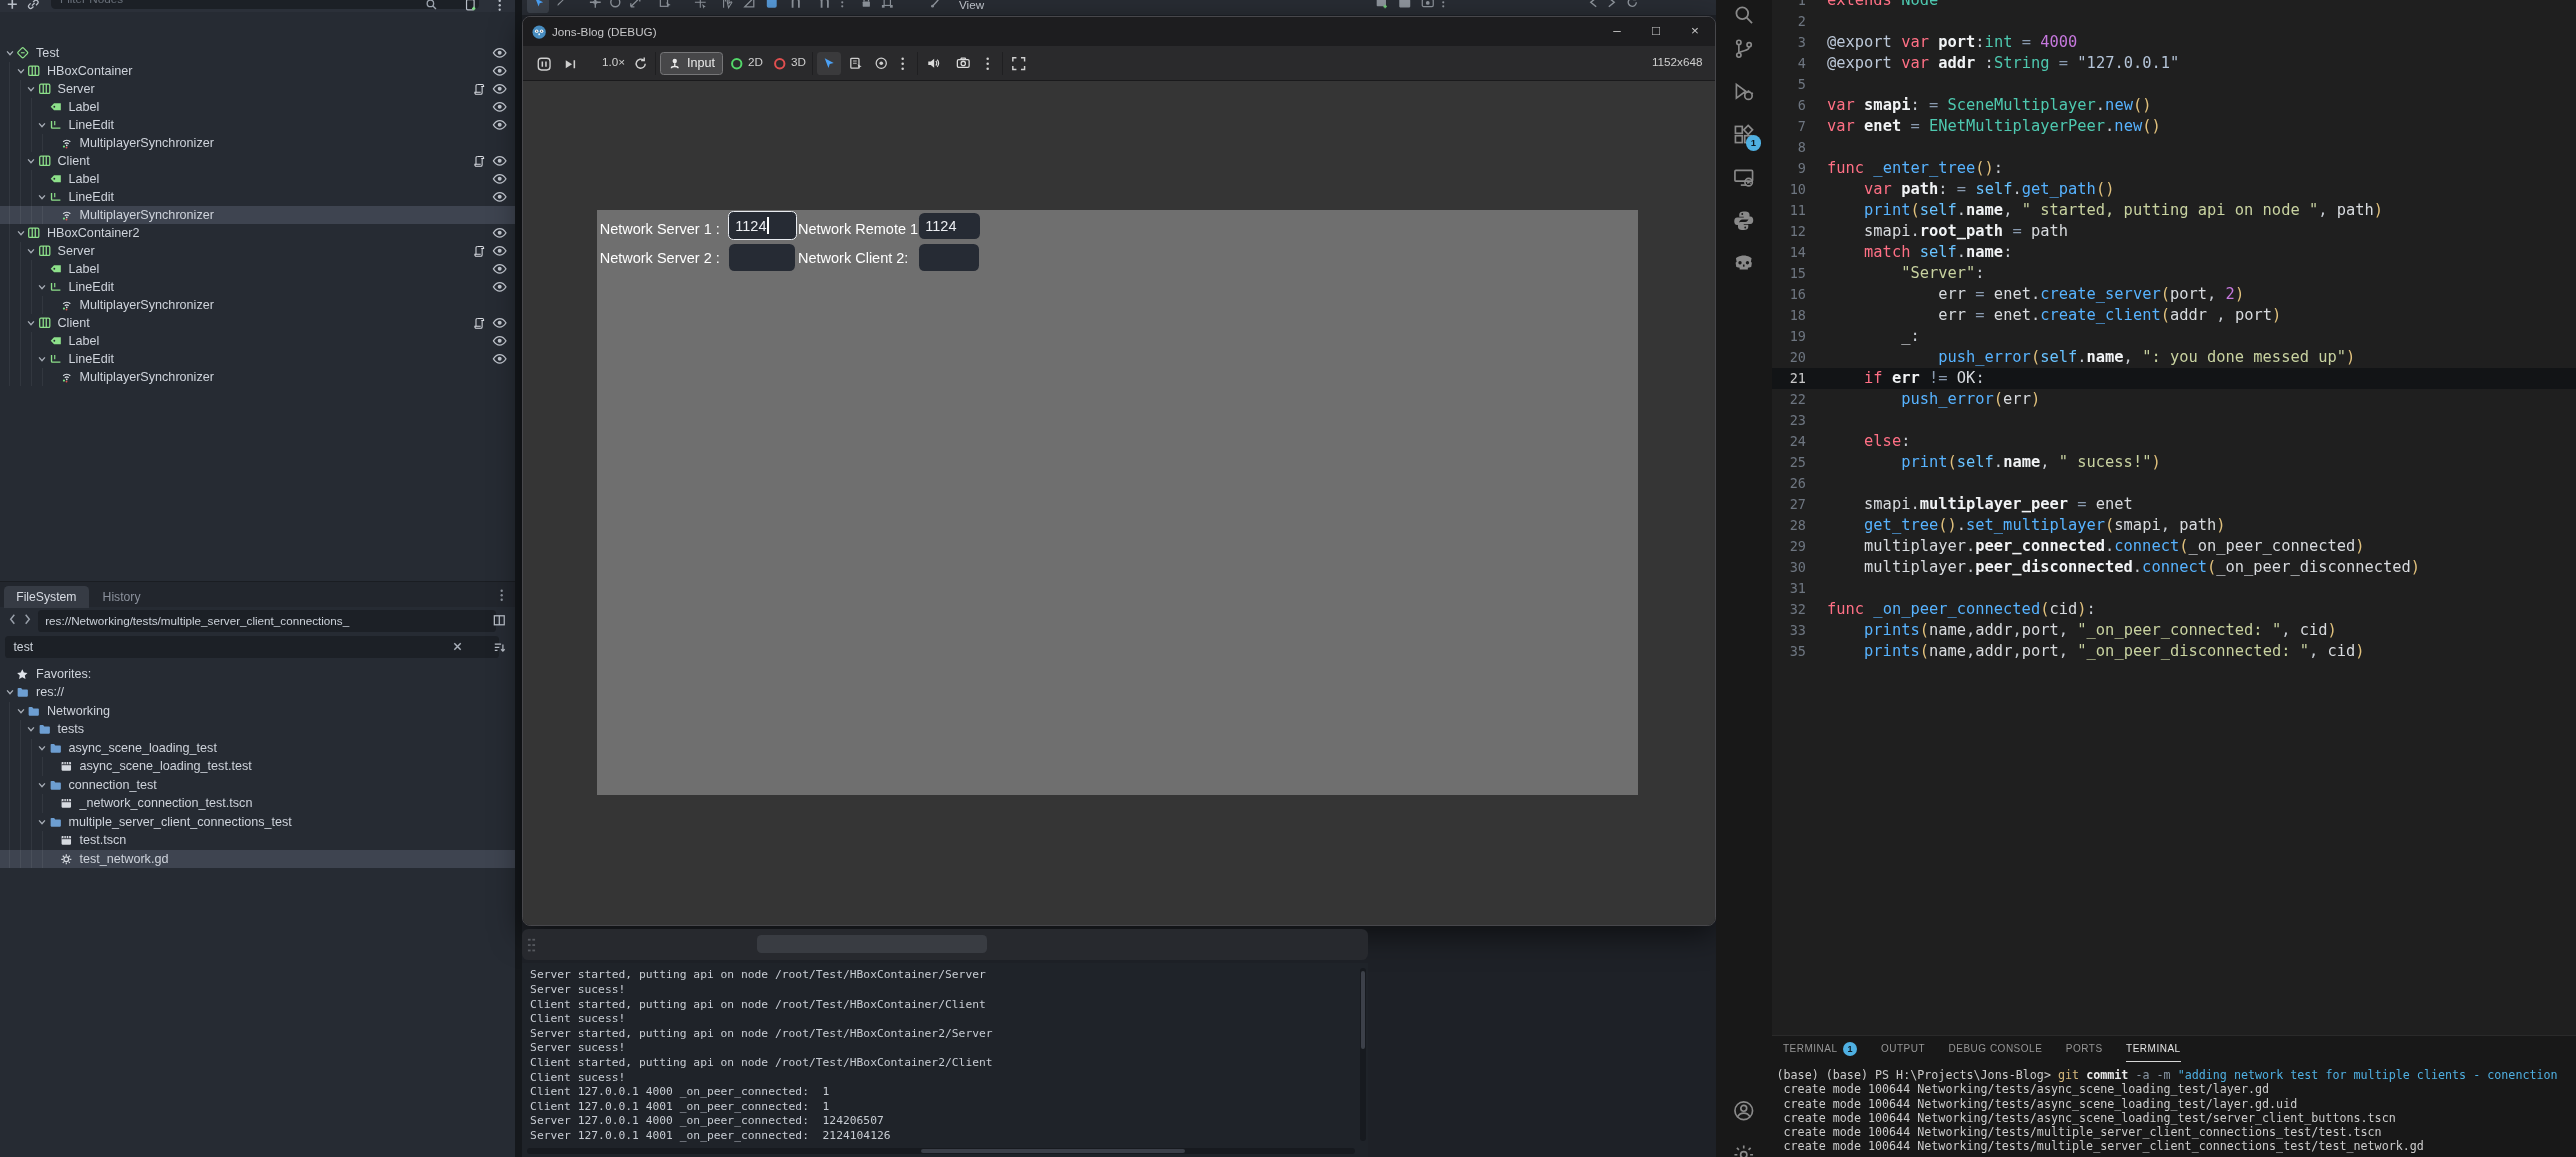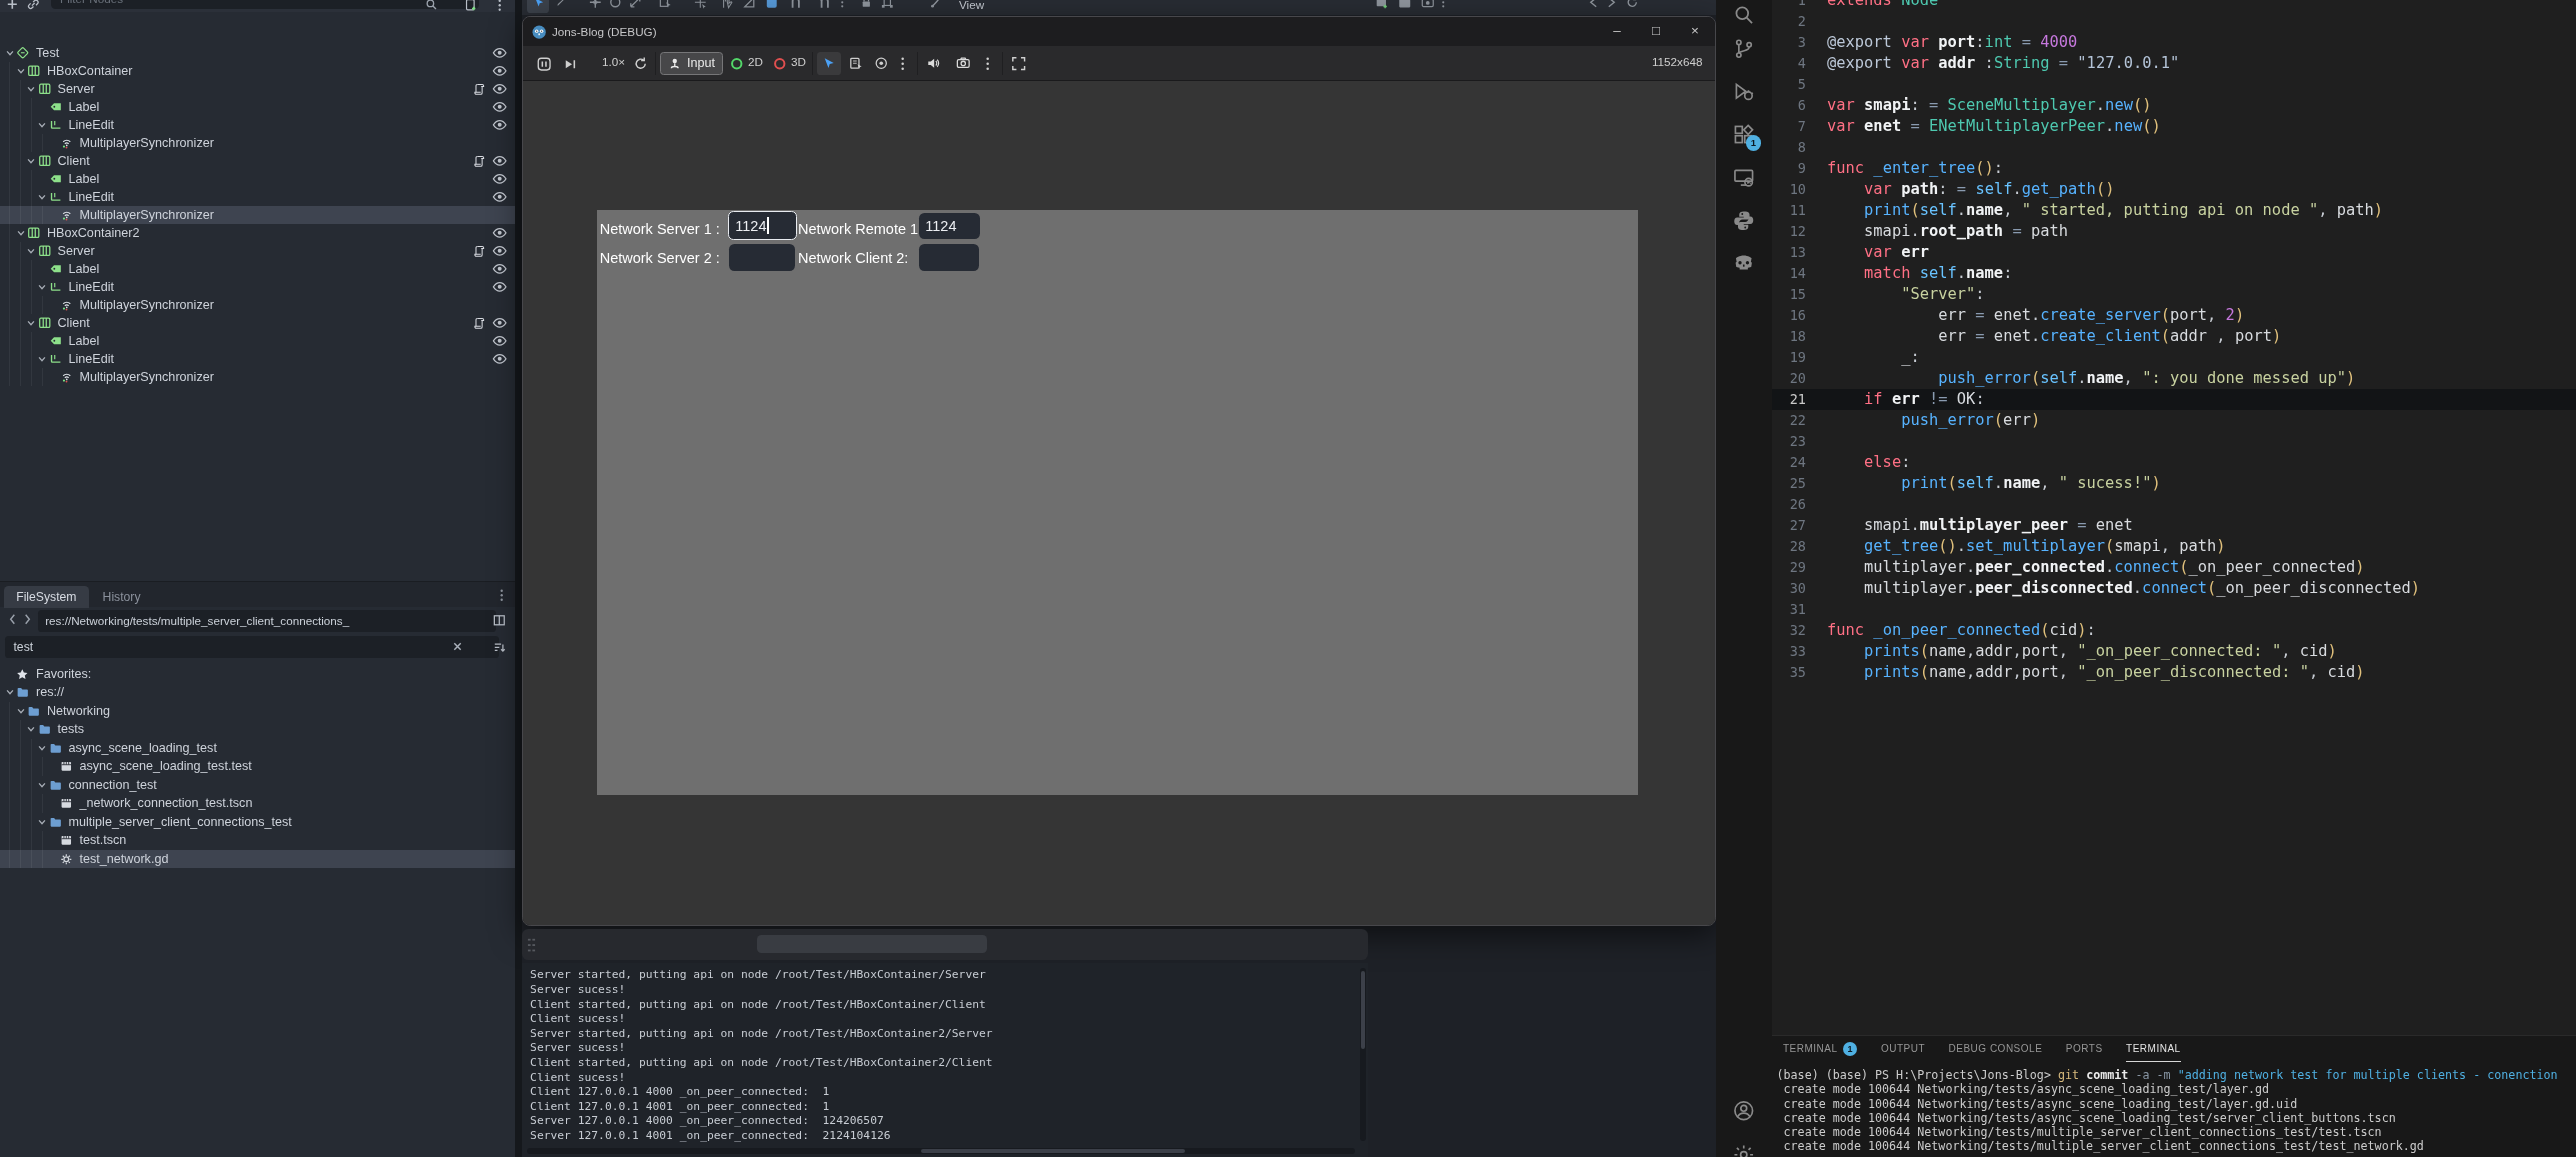--- a/index.html
+++ b/index.html
@@ -1213,21 +1213,20 @@
         <div class="cl"><span class="ln">3</span><span class="ct"><span class="tk-ann">@export</span><span class="tk-txt"> </span><span class="tk-kw">var</span><span class="tk-txt"> </span><span class="tk-bold">port</span><span class="tk-punc">:</span><span class="tk-type">int</span><span class="tk-txt"> </span><span class="tk-op">=</span><span class="tk-txt"> </span><span class="tk-num">4000</span></span></div>
         <div class="cl"><span class="ln">4</span><span class="ct"><span class="tk-ann">@export</span><span class="tk-txt"> </span><span class="tk-kw">var</span><span class="tk-txt"> </span><span class="tk-bold">addr</span><span class="tk-txt"> </span><span class="tk-punc">:</span><span class="tk-type">String</span><span class="tk-txt"> </span><span class="tk-op">=</span><span class="tk-txt"> </span><span class="tk-str2">"127.0.0.1"</span></span></div>
         <div class="cl"><span class="ln">5</span><span class="ct"></span></div>
         <div class="cl"><span class="ln">6</span><span class="ct"><span class="tk-kw">var</span><span class="tk-txt"> </span><span class="tk-bold">smapi</span><span class="tk-punc">:</span><span class="tk-txt"> </span><span class="tk-op">=</span><span class="tk-txt"> </span><span class="tk-type">SceneMultiplayer</span><span class="tk-punc">.</span><span class="tk-fn">new</span><span class="tk-brk">()</span></span></div>
         <div class="cl"><span class="ln">7</span><span class="ct"><span class="tk-kw">var</span><span class="tk-txt"> </span><span class="tk-bold">enet</span><span class="tk-txt"> </span><span class="tk-op">=</span><span class="tk-txt"> </span><span class="tk-type">ENetMultiplayerPeer</span><span class="tk-punc">.</span><span class="tk-fn">new</span><span class="tk-brk">()</span></span></div>
         <div class="cl"><span class="ln">8</span><span class="ct"></span></div>
         <div class="cl"><span class="ln">9</span><span class="ct"><span class="tk-kw">func</span><span class="tk-txt"> </span><span class="tk-fn">_enter_tree</span><span class="tk-brk">()</span><span class="tk-punc">:</span></span></div>
         <div class="cl"><span class="ln">10</span><span class="ct"><span class="tk-txt">    </span><span class="tk-kw">var</span><span class="tk-txt"> </span><span class="tk-bold">path</span><span class="tk-punc">:</span><span class="tk-txt"> </span><span class="tk-op">=</span><span class="tk-txt"> </span><span class="tk-self">self</span><span class="tk-punc">.</span><span class="tk-fn">get_path</span><span class="tk-brk">()</span></span></div>
         <div class="cl"><span class="ln">11</span><span class="ct"><span class="tk-txt">    </span><span class="tk-fn">print</span><span class="tk-brk">(</span><span class="tk-self">self</span><span class="tk-punc">.</span><span class="tk-bold">name</span><span class="tk-punc">, </span><span class="tk-str">" started, putting api on node "</span><span class="tk-punc">, </span><span class="tk-txt">path</span><span class="tk-brk">)</span></span></div>
         <div class="cl"><span class="ln">12</span><span class="ct"><span class="tk-txt">    </span><span class="tk-txt">smapi</span><span class="tk-punc">.</span><span class="tk-bold">root_path</span><span class="tk-txt"> </span><span class="tk-op">=</span><span class="tk-txt"> </span><span class="tk-txt">path</span></span></div>
-        <div class="cl"><span class="ln">13</span><span class="ct"><span class="tk-txt">    </span><span class="tk-kw">var</span><span class="tk-txt"> </span><span class="tk-bold">err</span></span></div>
         <div class="cl"><span class="ln">14</span><span class="ct"><span class="tk-txt">    </span><span class="tk-kw">match</span><span class="tk-txt"> </span><span class="tk-self">self</span><span class="tk-punc">.</span><span class="tk-bold">name</span><span class="tk-punc">:</span></span></div>
         <div class="cl"><span class="ln">15</span><span class="ct"><span class="tk-txt">        </span><span class="tk-str">"Server"</span><span class="tk-punc">:</span></span></div>
         <div class="cl"><span class="ln">16</span><span class="ct"><span class="tk-txt">            </span><span class="tk-txt">err</span><span class="tk-txt"> </span><span class="tk-op">=</span><span class="tk-txt"> </span><span class="tk-txt">enet</span><span class="tk-punc">.</span><span class="tk-fn">create_server</span><span class="tk-brk">(</span><span class="tk-txt">port</span><span class="tk-punc">, </span><span class="tk-num">2</span><span class="tk-brk">)</span></span></div>
         <div class="cl"><span class="ln">18</span><span class="ct"><span class="tk-txt">            </span><span class="tk-txt">err</span><span class="tk-txt"> </span><span class="tk-op">=</span><span class="tk-txt"> </span><span class="tk-txt">enet</span><span class="tk-punc">.</span><span class="tk-fn">create_client</span><span class="tk-brk">(</span><span class="tk-txt">addr</span><span class="tk-txt"> </span><span class="tk-punc">,</span><span class="tk-txt"> </span><span class="tk-txt">port</span><span class="tk-brk">)</span></span></div>
         <div class="cl"><span class="ln">19</span><span class="ct"><span class="tk-txt">        </span><span class="tk-txt">_</span><span class="tk-punc">:</span></span></div>
         <div class="cl"><span class="ln">20</span><span class="ct"><span class="tk-txt">            </span><span class="tk-fn">push_error</span><span class="tk-brk">(</span><span class="tk-self">self</span><span class="tk-punc">.</span><span class="tk-bold">name</span><span class="tk-punc">, </span><span class="tk-str">": you done messed up"</span><span class="tk-brk">)</span></span></div>
         <div class="cl active"><span class="ln">21</span><span class="ct"><span class="tk-txt">    </span><span class="tk-kw">if</span><span class="tk-txt"> </span><span class="tk-bold">err</span><span class="tk-txt"> </span><span class="tk-op">!=</span><span class="tk-txt"> </span><span class="tk-txt">OK</span><span class="tk-punc">:</span></span></div>
         <div class="cl"><span class="ln">22</span><span class="ct"><span class="tk-txt">        </span><span class="tk-fn">push_error</span><span class="tk-brk">(</span><span class="tk-txt">err</span><span class="tk-brk">)</span></span></div>
         <div class="cl"><span class="ln">23</span><span class="ct"></span></div>
         <div class="cl"><span class="ln">24</span><span class="ct"><span class="tk-txt">    </span><span class="tk-kw">else</span><span class="tk-punc">:</span></span></div>

